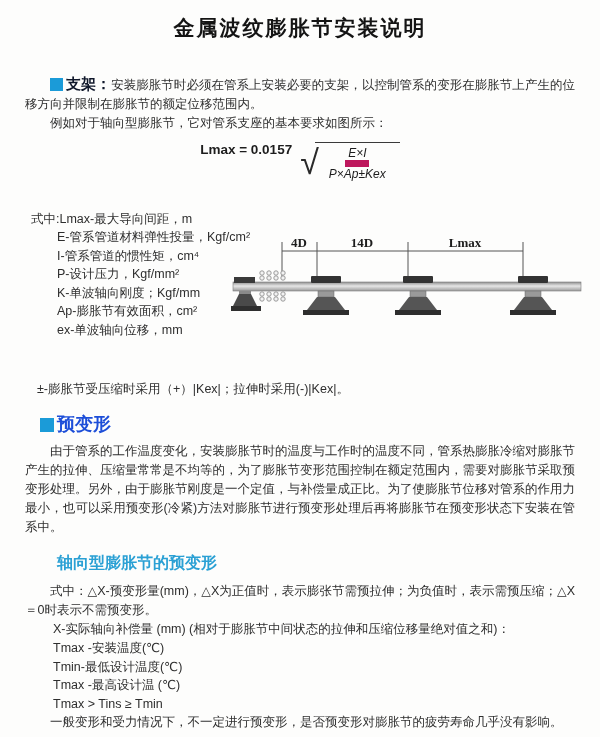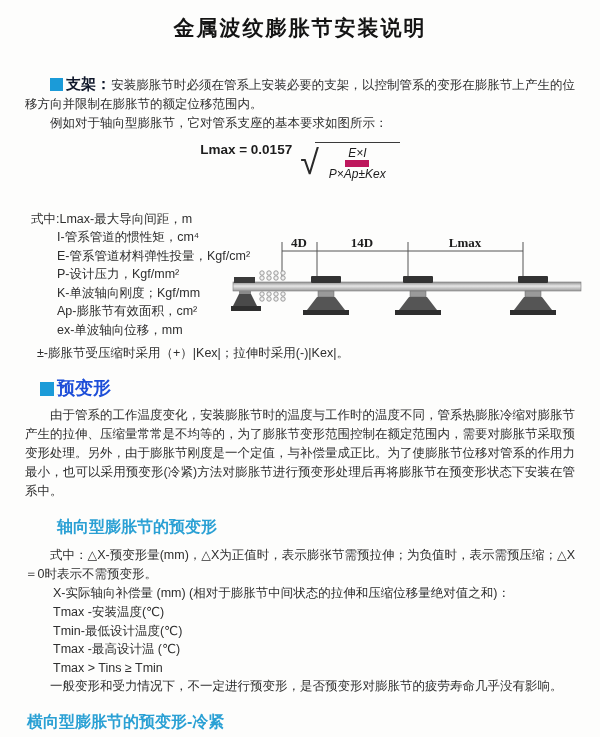--- a/index.html
+++ b/index.html
@@ -40,21 +40,21 @@
   .sqrt { display:inline-flex; align-items:stretch; margin-left:8px; }
   .sqrt .rad { font-size:34px; font-weight:400; line-height:0.95; align-self:center; margin-right:-4px; color:#2a2a2a; }
   .sqrt .inner { border-top:1.5px solid #3a3a3a; padding:2px 8px 0 8px; }
   .paren { font-size:17px; margin:0 1px; }
 
   
   .defs-wrap { position:relative; min-height:134px; margin-top:4px; }
   .def-line { font-size:12.5px; line-height:18.5px; margin:0; }
   .def-lead { margin-left:6px;margin-top:28px; }
   .def-item { margin-left:32px; }
-  .def-pm { margin-left:12px; }
+  .def-pm { margin-left:12px;margin-top:36px; }
   .def-service { margin-left:12px; text-indent:1em; }
   .diagram { position:absolute; top:24px; right:-8px; width:352px; height:96px; }
   .diagram text { font-family:"Liberation Serif","DejaVu Serif",serif; font-weight:bold; font-size:13px; fill:#1d1d1d; }
 
   .temp-line { font-size:12.5px; line-height:18.5px; margin:0 0 0 28px; }
   .ml28 { margin-left:28px; }
 </style>
 </head>
 <body>
 
@@ -73,22 +73,22 @@
         <span class="frac it">
           <span class="fnum">E×I</span>
           <span class="fden">P×Ap±Kex</span>
         </span>
       </span>
     </span>
   </div>
 
   <div class="defs-wrap">
     <p class="def-line def-lead">式中:Lmax-最大导向间距，m</p>
+    <p class="def-line def-item">E-管系管道材料弹性投量，Kgf/cm²</p>
     <p class="def-line def-item">I-管系管道的惯性矩，cm⁴</p>
-    <p class="def-line def-item">E-管系管道材料弹性投量，Kgf/cm²</p>
     <p class="def-line def-item">P-设计压力，Kgf/mm²</p>
     <p class="def-line def-item">K-单波轴向刚度；Kgf/mm</p>
     <p class="def-line def-item">Ap-膨胀节有效面积，cm²</p>
     <p class="def-line def-item">ex-单波轴向位移，mm</p>
 
     <svg class="diagram" viewBox="0 0 352 96">
       <defs>
         <linearGradient id="pipeGrad" x1="0" y1="0" x2="0" y2="1">
           <stop offset="0" stop-color="#8f8f8f"></stop>
           <stop offset="0.45" stop-color="#e6e6e6"></stop>

